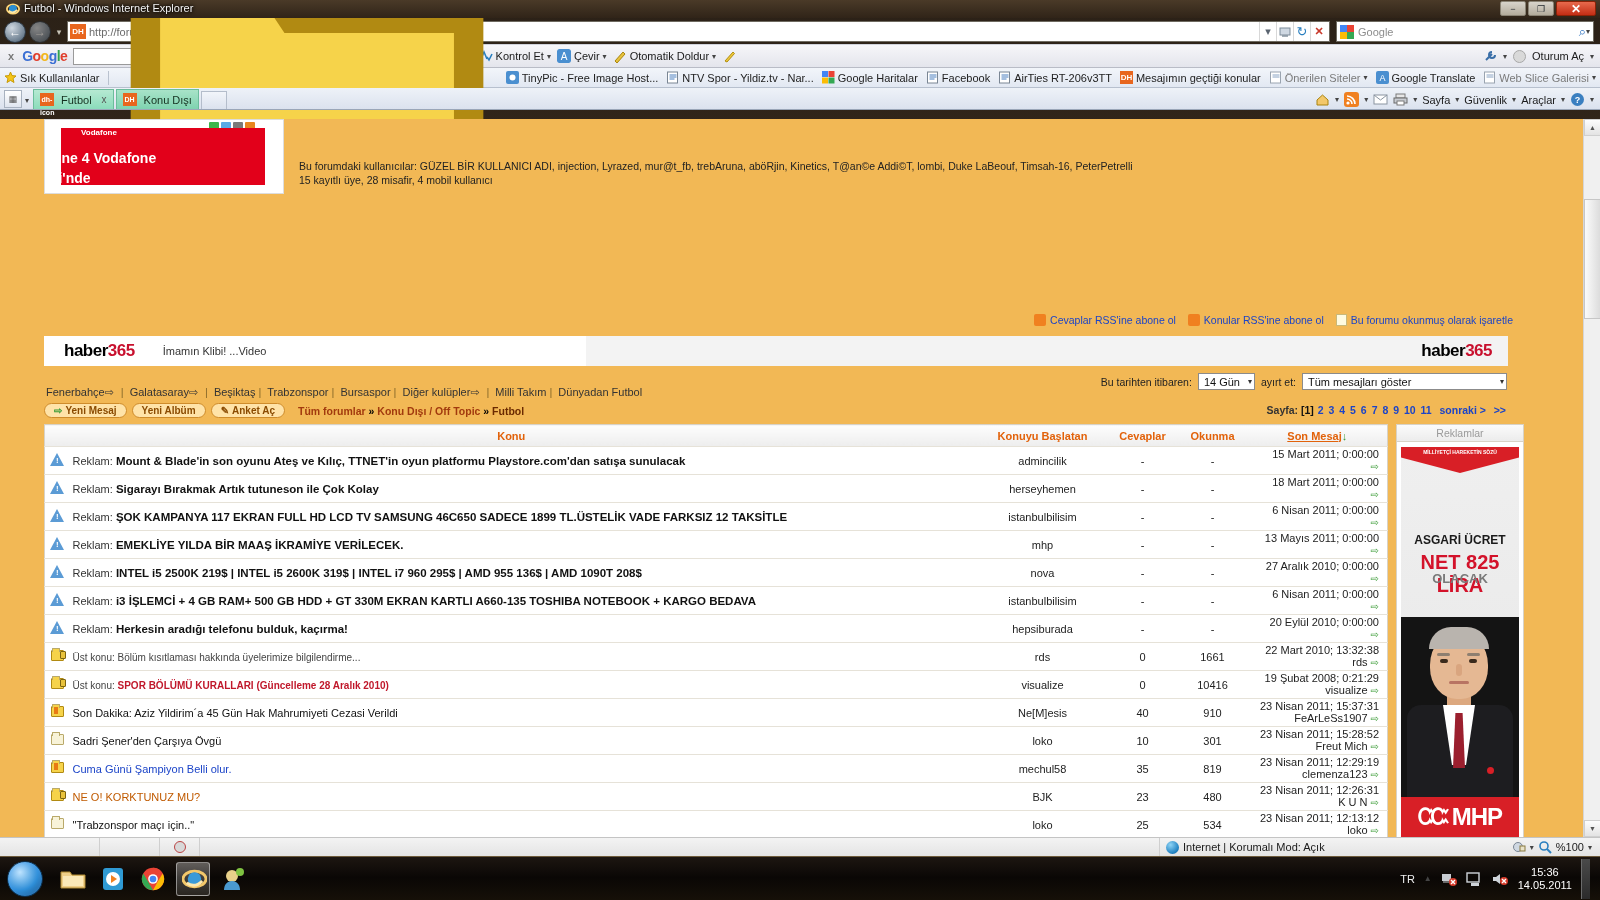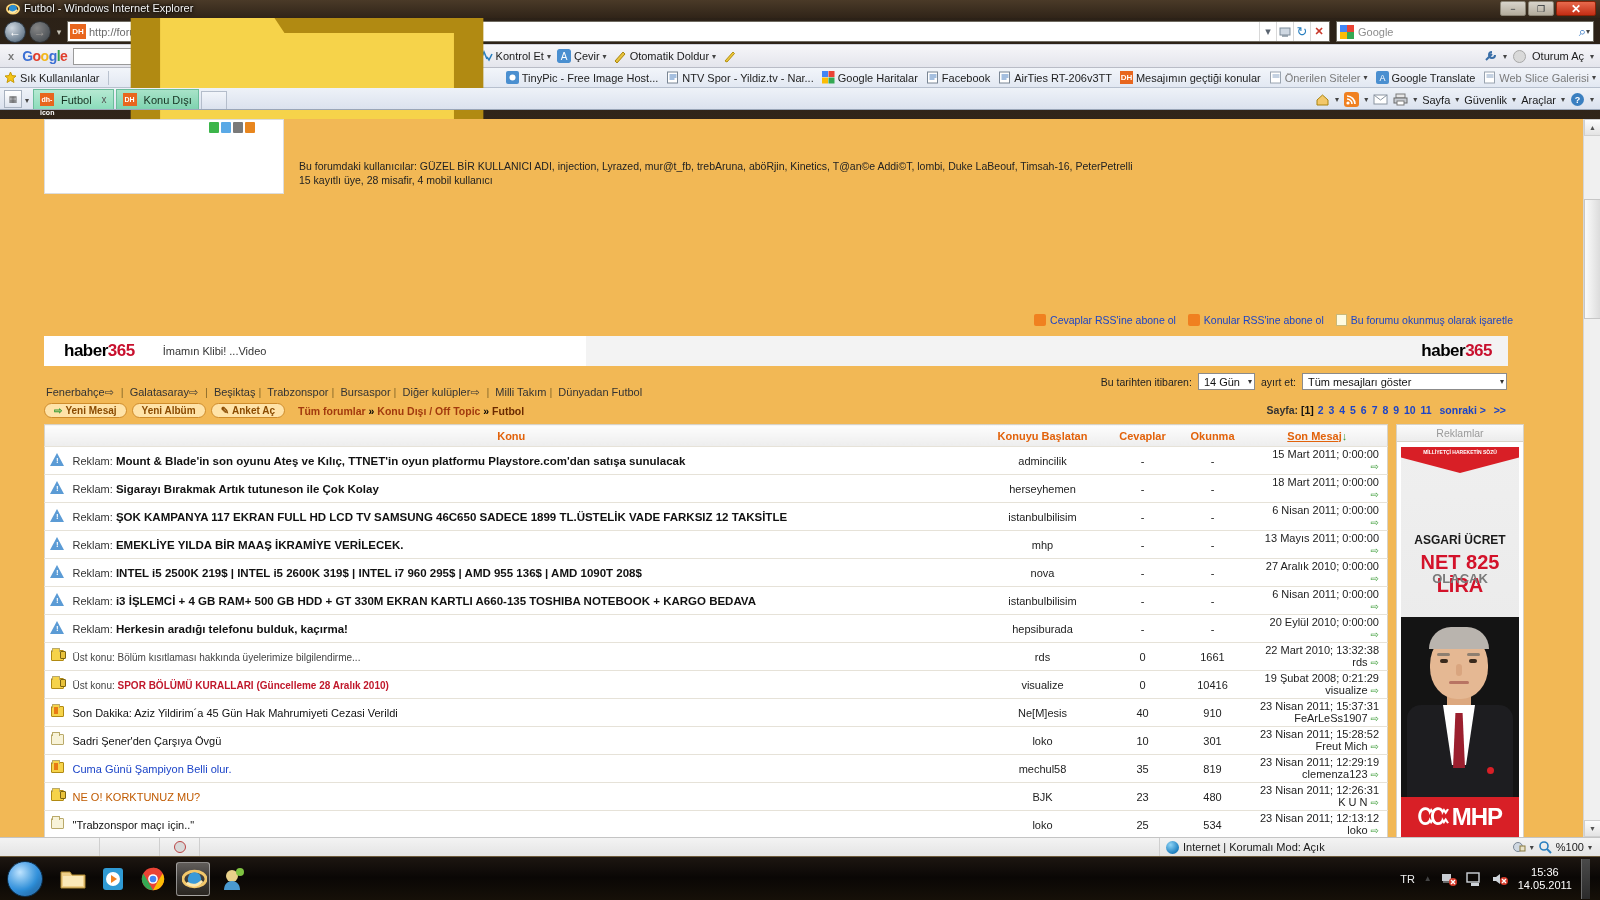--- a/index.html
+++ b/index.html
@@ -530,20 +530,25 @@
   <div id="viewport">
     <div id="page">
 
       <div class="topbanner">
         <div class="tb-phones">
             <i style="background:#3cb54a"></i>
             <i style="background:#5aa9e6"></i>
             <i style="background:#7a7a7a"></i>
             <i style="background:#e8861e"></i>
           </div>
+        <div class="tb-red">
+          <div class="tb-voda">Vodafone</div>
+          <div class="tb-l1">one 4 Vodafone</div>
+          <div class="tb-l2">ri'nde</div>
+        </div>
       </div>
 
       <div class="whoison">
         <div>Bu forumdaki kullanıcılar: GÜZEL BİR KULLANICI ADI, injection, Lyrazed, mur@t_fb, trebAruna, aböRjin, Kinetics, T@an©e Addi©T, lombi, Duke LaBeouf, Timsah-16, PeterPetrelli</div>
         <div>15 kayıtlı üye, 28 misafir, 4 mobil kullanıcı</div>
       </div>
 
       <div class="rsslinks">
         <a><span class="rss-ic"></span><span>Cevaplar RSS'ine abone ol</span></a>
         <a><span class="rss-ic"></span><span>Konular RSS'ine abone ol</span></a>

